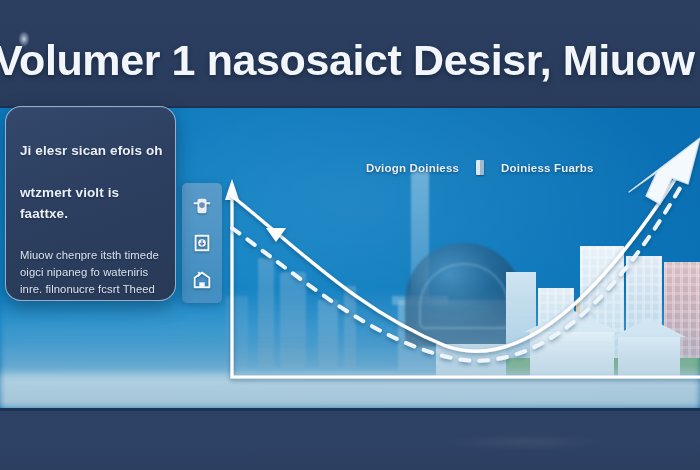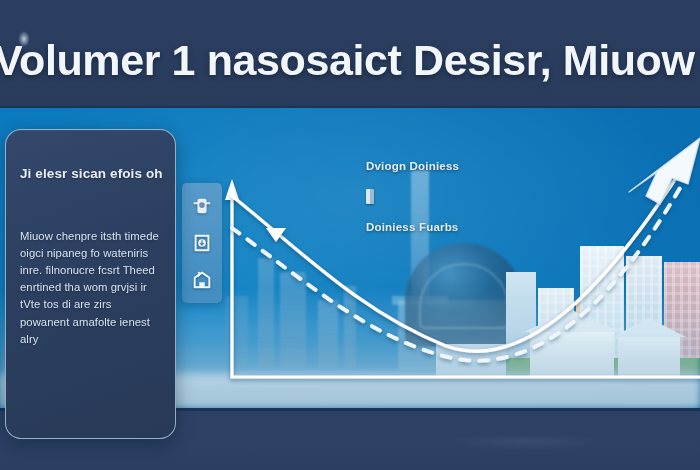--- a/index.html
+++ b/index.html
@@ -70,21 +70,21 @@
   .title{position:absolute;left:-6px;top:29px;width:720px;height:62px;
     display:flex;align-items:center;
     color:#f2f6fa;font-weight:700;font-size:43px;letter-spacing:-.4px;
     white-space:nowrap;overflow:visible;
     text-shadow:0 2px 5px rgba(4,22,40,.55);}
   .title .ghost{display:inline-block;position:relative;}
   .title .ghost:before{content:"";position:absolute;left:22px;top:-8px;width:16px;height:22px;
     background:radial-gradient(50% 50% at 50% 50%, rgba(208,226,240,.85), rgba(208,226,240,0) 72%);}
 
   
-  .info-panel{position:absolute;left:5px;top:129px;width:171px;height:310px;
+  .info-panel{position:absolute;left:5px;top:106px;width:171px;height:195px;
     border-radius:16px;
     background:linear-gradient(160deg,#33486c 0%,#2c3f60 45%,#293a58 100%);
     border:1.5px solid rgba(178,208,232,.78);
     box-shadow:0 6px 18px rgba(5,24,44,.40), inset 0 1px 0 rgba(255,255,255,.06);
     padding:26px 12px 14px 14px;overflow:hidden;}
   .ip-head{color:#e8eff6;font-size:13.5px;font-weight:600;line-height:1.55;
     letter-spacing:.1px;margin:8px 0 0 0;text-shadow:0 1px 2px rgba(0,0,0,.35);}
   .ip-head .faded{color:rgba(180,203,224,.45);}
   .ip-body{color:#d7e3ef;font-size:11.3px;line-height:1.52;margin-top:22px;
     letter-spacing:.05px;text-shadow:0 1px 2px rgba(0,0,0,.3);}
@@ -97,21 +97,21 @@
     background:linear-gradient(180deg, rgba(150,176,206,.50), rgba(120,150,186,.42));
     box-shadow:0 2px 8px rgba(6,30,56,.28);
     display:flex;flex-direction:column;align-items:center;justify-content:space-around;
     padding:5px 0;}
   .ibtn{width:28px;height:28px;display:flex;align-items:center;justify-content:center;cursor:pointer;}
   .ibtn svg{display:block;filter:drop-shadow(0 1px 1px rgba(8,30,52,.45));}
 
   
   .chart-svg{position:absolute;left:0;top:100px;width:700px;height:310px;}
 
-  .legend{position:absolute;left:366px;top:160px;display:flex;gap:17px;flex-direction:column;}
+  .legend{position:absolute;left:366px;top:160px;display:flex;align-items:center;gap:17px;}
   .lg-item{display:flex;align-items:center;gap:9px;}
   .lg-txt{color:#e6eef6;font-size:11.5px;font-weight:600;letter-spacing:.2px;
     text-shadow:0 1px 3px rgba(6,32,58,.6);white-space:nowrap;}
   .lg-mark{width:8px;height:15px;background:#eef4fa;border-radius:1px;
     box-shadow:0 1px 2px rgba(6,32,58,.5);}
   .lg-mark.dim{background:linear-gradient(90deg,#dbe7f1 0 45%, #9fb9cf 45% 100%);}
 </style>
 </head>
 <body>
 
@@ -220,20 +220,21 @@
   </div>
 
   <div class="title">
     <span class="ghost">Volumer 1 nasosaict Desisr, Miuow Rater</span>
   </div>
 
   <div class="info-panel">
     <div class="ip-head">
       <span>Ji elesr sican efois oh</span>
       <span class="faded">&nbsp;&nbsp;&nbsp;&nbsp;</span><br>
+      <span>wtzmert violt is faattxe.</span>
     </div>
     <div class="ip-body">
       <p>Miuow chenpre itsth timede oigci nipaneg fo wateniris inre. filnonucre fcsrt Theed enrtined tha wom grvjsi ir tVte tos di are zirs powanent amafolte ienest alry</p>
 
     </div>
   </div>
 
 </div>
 
 </body></html>

